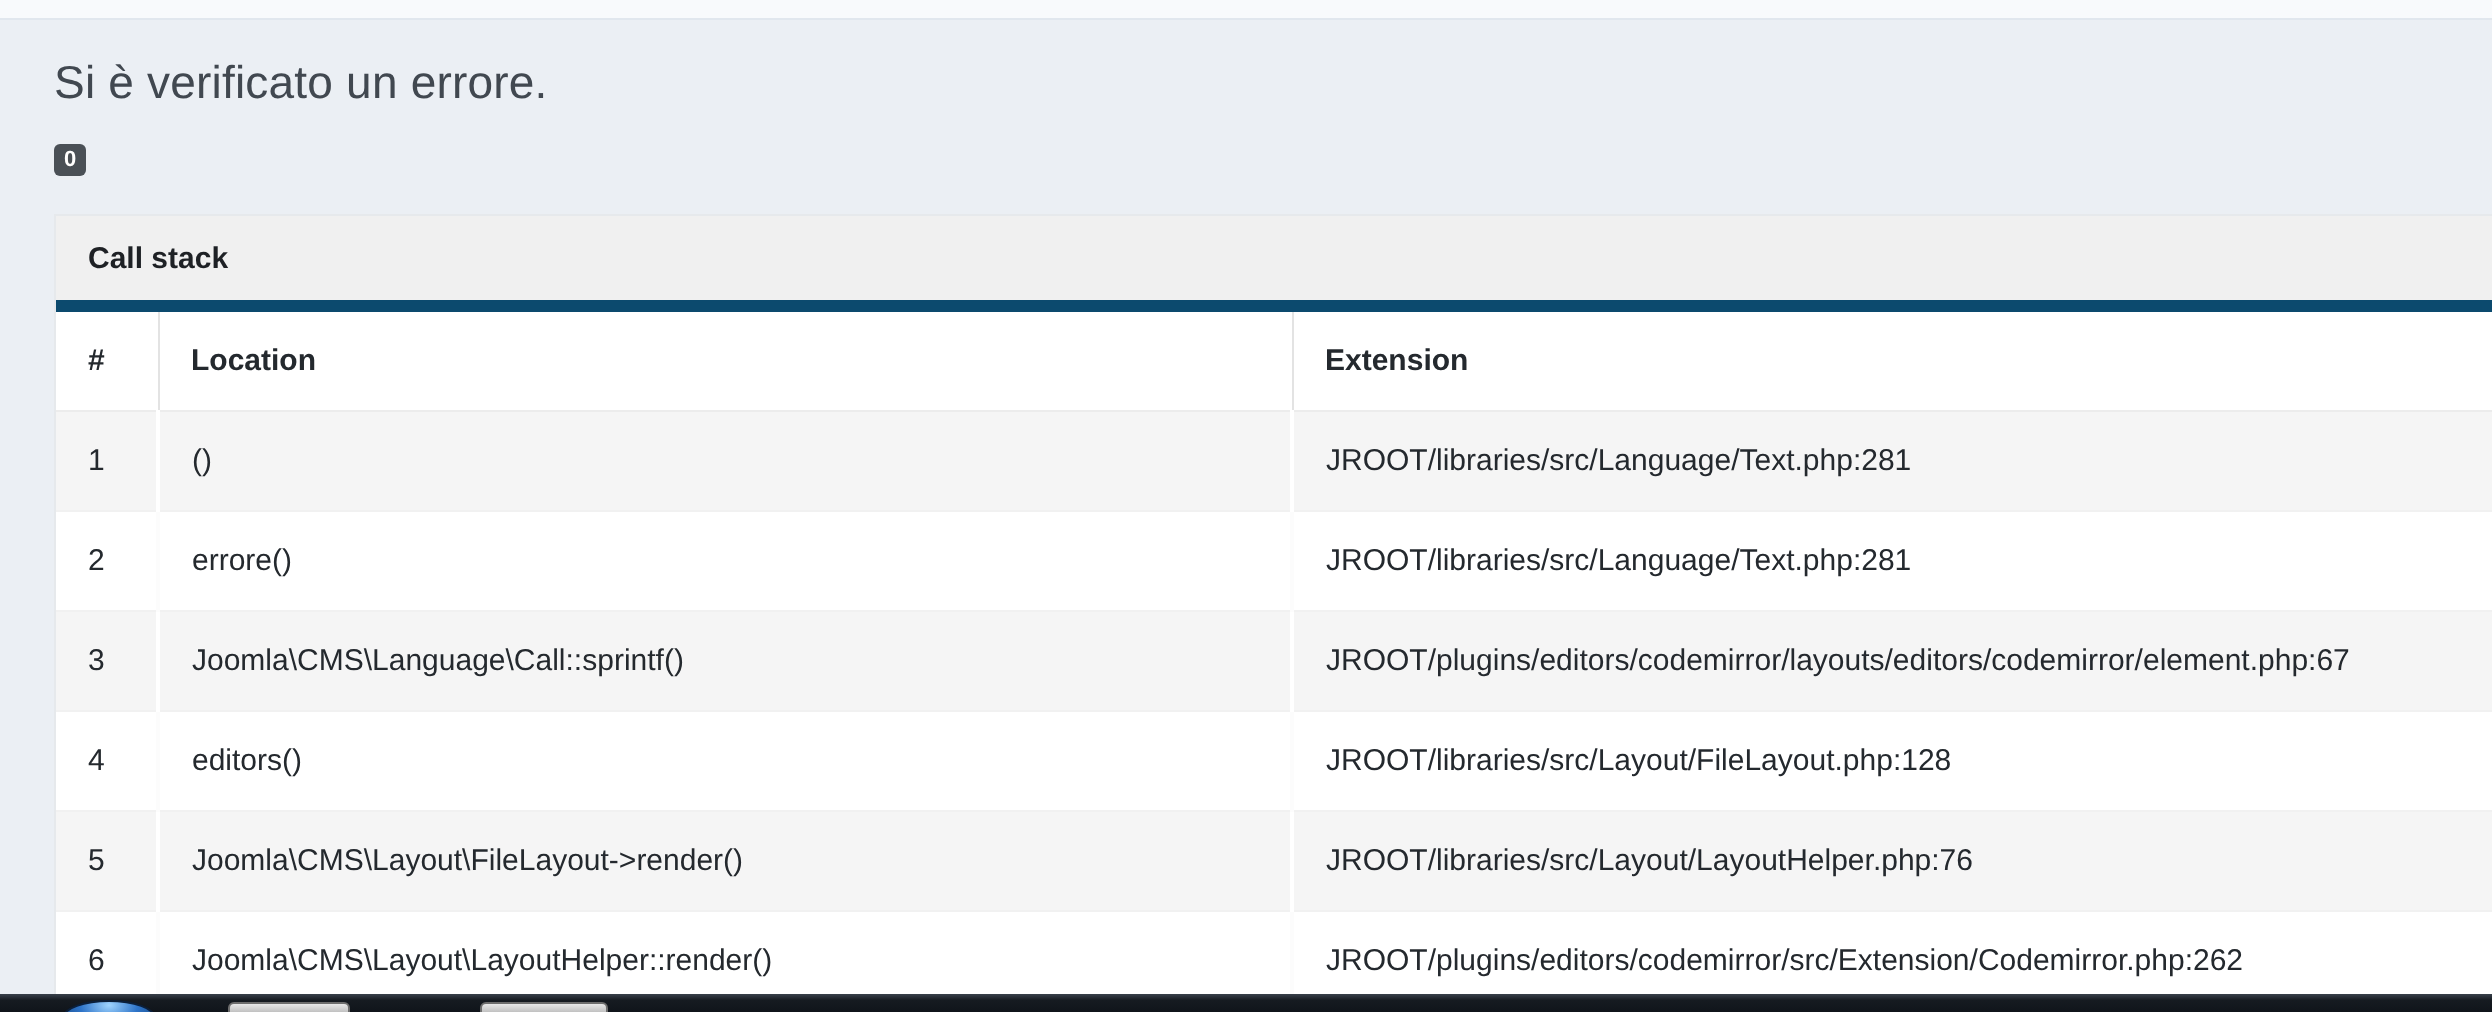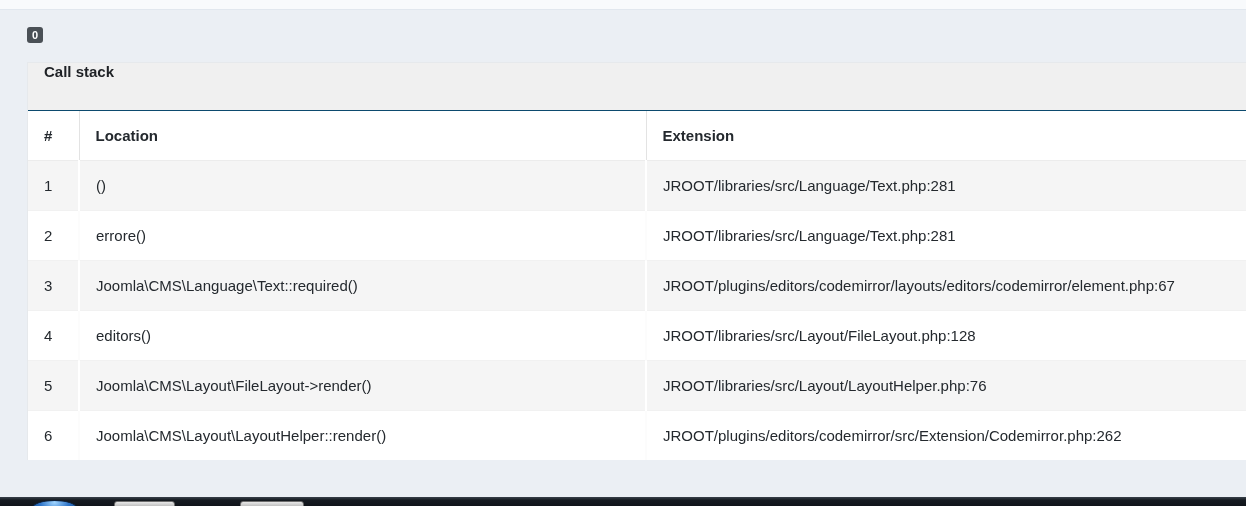--- a/index.html
+++ b/index.html
@@ -46,22 +46,23 @@
     display: inline-block;
   }
   .card {
     background: #ffffff;
     border-left: 1px solid #e6e9ec;
     border-top: 1px solid #e6e9ec;
   }
   .card-header {
     height: 48px;
     background: #f0f0f0;
-    border-bottom: 1px solid #0c4a6e;
+    border-bottom: 6px solid #0c4a6e;
     display: flex;
+    align-items: center;
     padding-left: 16px;
     font-size: 15px;
     font-weight: 700;
     color: #1e2125;
   }
   table {
     width: 100%;
     border-collapse: collapse;
     background: #ffffff;
     font-size: 15px;
@@ -121,20 +122,21 @@
   .tb-btn-1 { left: 114px; width: 61px; }
   .tb-btn-2 { left: 240px; width: 64px; }
 </style>
 </head>
 <body>
 
 <div class="top-strip"></div>
 
 <div class="content">
 
+  <h1 class="page-title">Si è verificato un errore.</h1>
 
   <div class="error-line">
     <span class="error-badge">0</span>
   </div>
 
   <div class="card">
     <div class="card-header">
       <span>Call stack</span>
     </div>
 
@@ -157,21 +159,21 @@
     <td>()</td>
     <td>JROOT/libraries/src/Language/Text.php:281</td>
   </tr>
           <tr>
     <td>2</td>
     <td>errore()</td>
     <td>JROOT/libraries/src/Language/Text.php:281</td>
   </tr>
           <tr>
     <td>3</td>
-    <td>Joomla\CMS\Language\Text::required()</td>
+    <td>Joomla\CMS\Language\Call::sprintf()</td>
     <td>JROOT/plugins/editors/codemirror/layouts/editors/codemirror/element.php:67</td>
   </tr>
           <tr>
     <td>4</td>
     <td>editors()</td>
     <td>JROOT/libraries/src/Layout/FileLayout.php:128</td>
   </tr>
           <tr>
     <td>5</td>
     <td>Joomla\CMS\Layout\FileLayout-&gt;render()</td>

